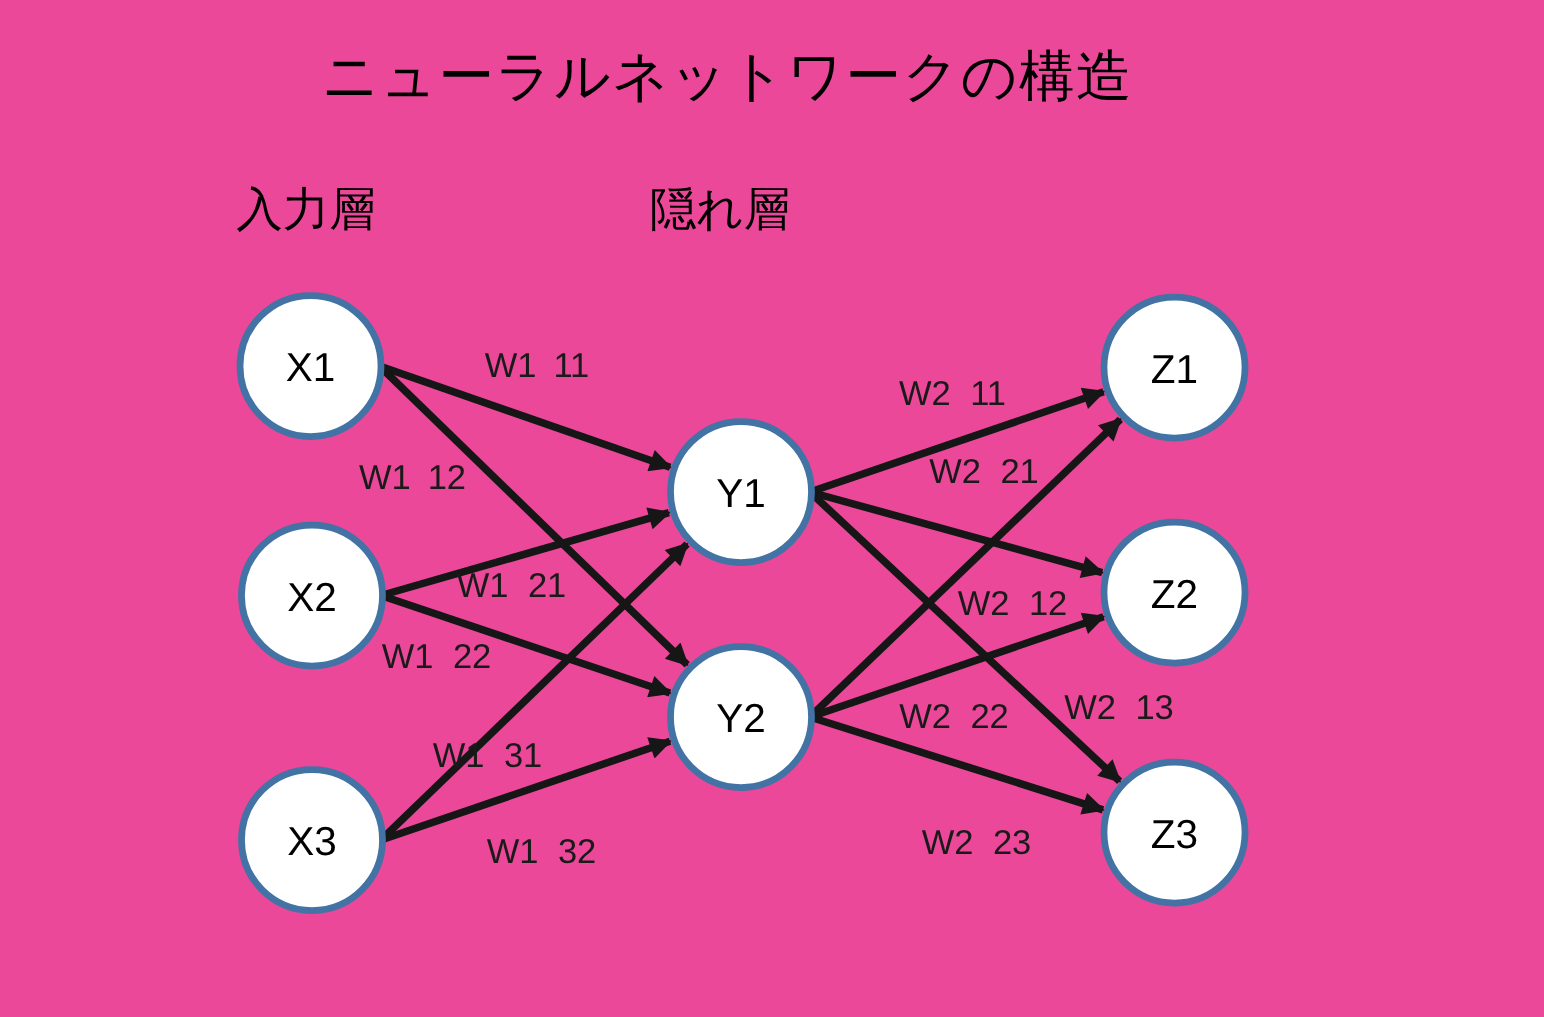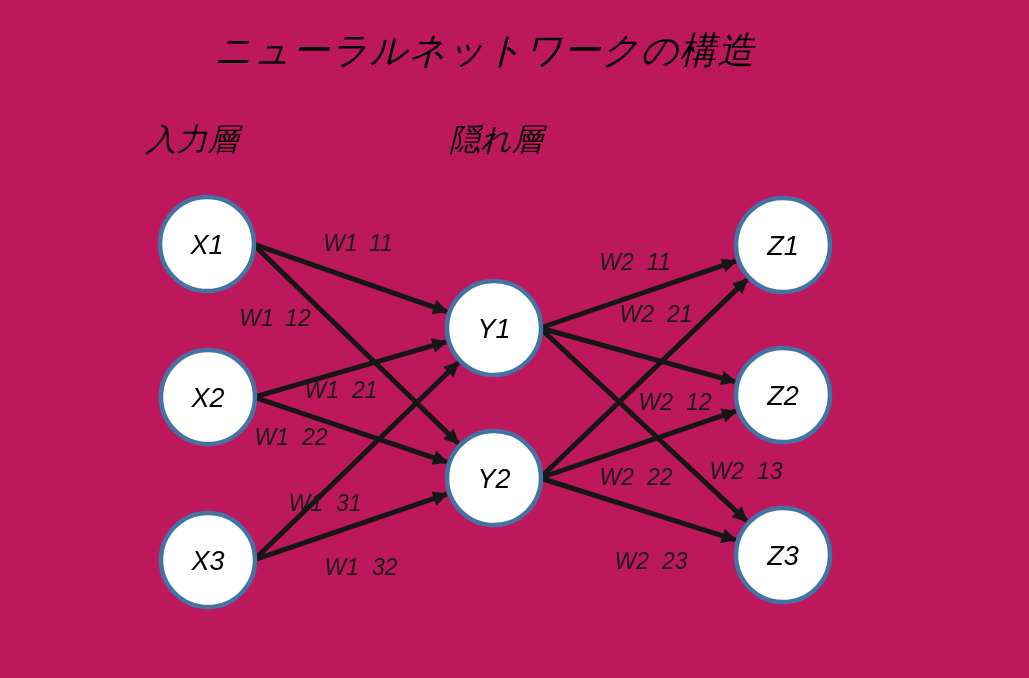--- a/index.html
+++ b/index.html
@@ -4,25 +4,24 @@
 <style>
   html, body {
     margin: 0;
     padding: 0;
     background: #ffffff;
   }
   .slide {
     position: relative;
     width: 1029px;
     height: 678px;
-    background: #be185d;
+    background: #ec4899;
     overflow: hidden;
     font-family: "Liberation Sans", sans-serif;
     color: #000000;
-    font-style: italic;
   }
   .title {
     position: absolute;
     top: 26px;
     left: 485px;
     transform: translateX(-50%);
     font-size: 37px;
     font-weight: 500;
     letter-spacing: 1px;
     white-space: nowrap;
@@ -43,22 +42,22 @@
   svg.diagram text {
     font-family: "Liberation Sans", sans-serif;
   }
 </style>
 </head>
 <body>
 
 <div class="slide">
   <div class="title">ニューラルネットワークの構造</div>
 
-  <div class="layer-label" style="left: 192px; top: 124px;">入力層</div>
-  <div class="layer-label" style="left: 496px; top: 124px;">隠れ層</div>
+  <div class="layer-label" style="left: 204px; top: 124px;">入力層</div>
+  <div class="layer-label" style="left: 480px; top: 124px;">隠れ層</div>
 
   <svg class="diagram" id="diagram" width="1029" height="678" viewBox="0 0 1029 678">
       <defs>
         <marker id="ah" viewBox="0 0 10 10" refX="9" refY="5" markerWidth="20" markerHeight="15" markerUnits="userSpaceOnUse" orient="auto">
           <path d="M0,0 L10,5 L0,10 Z" fill="#161616"></path>
         </marker>
       </defs>
       <line x1="253" y1="244" x2="446.78574180581353" y2="311.5435780567981" stroke="#161616" stroke-width="5" marker-end="url(#ah)"></line>
       <line x1="253" y1="244" x2="458.12752997305483" y2="443.1694689364931" stroke="#161616" stroke-width="5" marker-end="url(#ah)"></line>
       <line x1="254" y1="397" x2="445.9465348035058" y2="341.8153712439921" stroke="#161616" stroke-width="5" marker-end="url(#ah)"></line>

